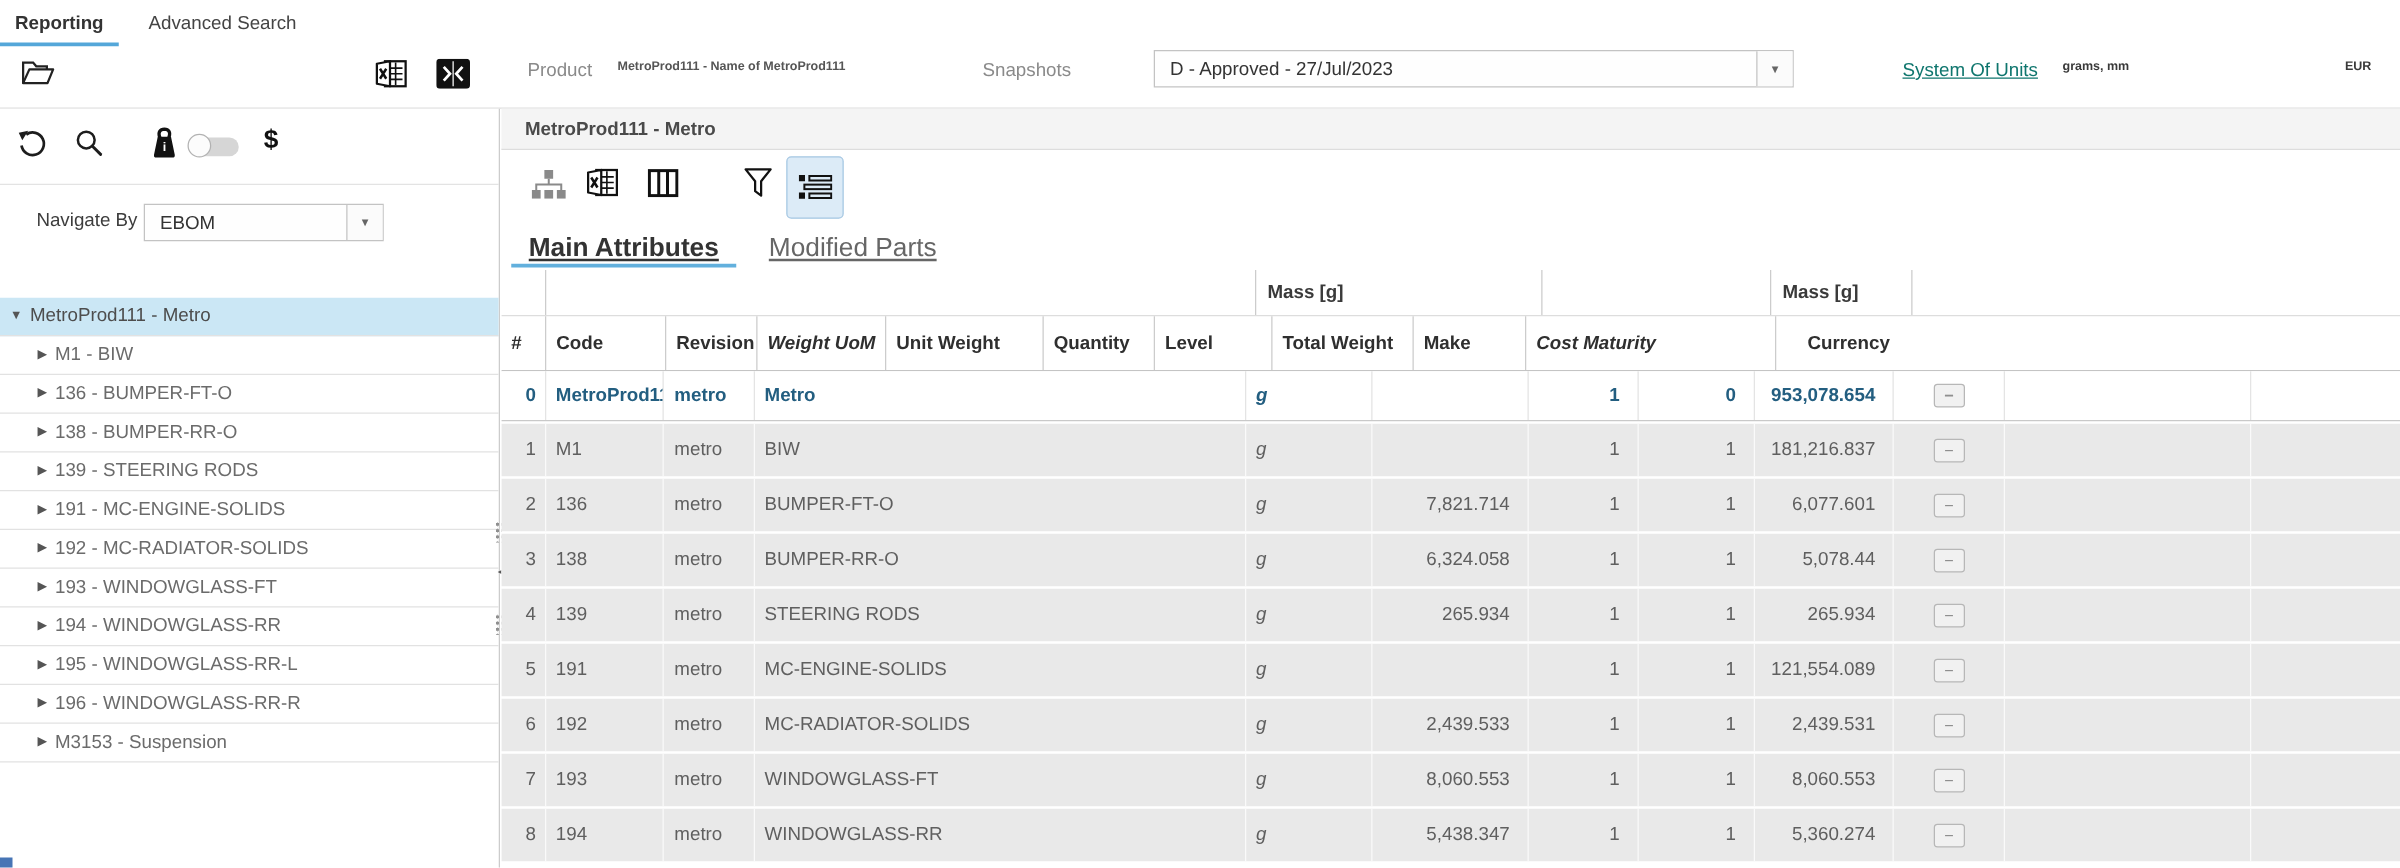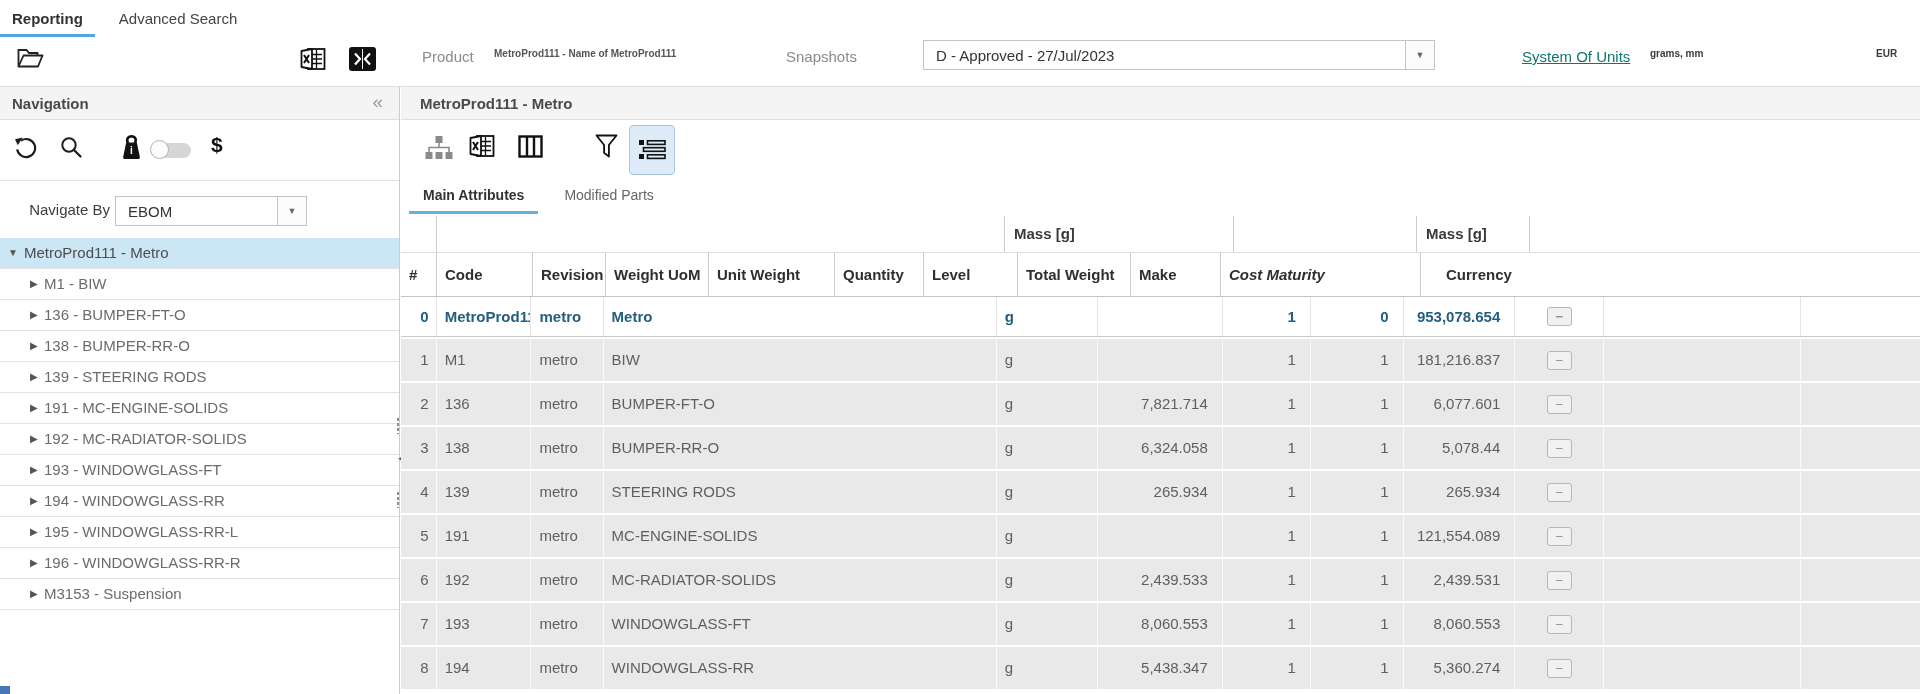--- a/index.html
+++ b/index.html
@@ -61,42 +61,42 @@
   
   .scroll-frag{position:absolute;left:0;bottom:0;width:10px;height:8px;background:#4775b5;}
   
   .main-toolbar{position:relative;height:61px;}
   .main-toolbar .icon{position:absolute;cursor:pointer;}
   .icon-btn-active{position:absolute;left:228px;top:5px;width:46px;height:50px;background:#dcebf7;
     border:1px solid #a3c6e2;border-radius:4px;display:flex;align-items:center;justify-content:center;
     box-sizing:border-box;cursor:pointer;}
   
   .main-tabs{position:relative;height:33px;display:flex;align-items:stretch;padding-left:8px;}
-  .main-tab{font-size:14px;color:#666;padding:6px 14px 4px 14px;cursor:pointer;white-space:nowrap;}
+  .main-tab{font-size:21px;color:#666;padding:6px 14px 4px 14px;cursor:pointer;white-space:nowrap;text-decoration:underline;}
   .main-tab.active{font-weight:700;color:#333;border-bottom:3px solid #62b0dd;}
   .main-tab.plain{margin-left:12px;}
   
   .table{position:absolute;left:0;top:129px;right:0;bottom:0;overflow:hidden;}
   .grow,.hrow,.trow{display:flex;box-sizing:border-box;white-space:nowrap;}
   .gcell{height:36px;line-height:36px;font-size:15px;font-weight:700;color:#3a3a3a;
     border-right:1px solid #ccc;box-sizing:border-box;padding-left:9px;overflow:hidden;}
   .gcell.last{border-right:none;}
   .hrow{border-top:1px solid #ddd;border-bottom:1px solid #c4c4c4;}
   .hcell{height:43px;line-height:43px;font-size:15px;font-weight:700;color:#2f2f2f;
     border-right:1px solid #ccc;box-sizing:border-box;padding:0 8px;overflow:hidden;cursor:pointer;}
   .hcell.last{border-right:none;}
   .cell{box-sizing:border-box;padding:0 8px;overflow:hidden;font-size:15px;color:#5f5f5f;}
   .trow.root-row{height:40px;background:#fff;border-bottom:1px solid #c9c9c9;}
   .trow.root-row .cell{line-height:39px;color:#235e80;font-weight:700;border-right:1px solid #e4e4e4;}
   .trow.data-row{height:42px;background:#e9e9e9;margin-top:2px;}
   .trow.data-row .cell{line-height:42px;border-right:1px solid #fafafa;}
   .cell.lastc{border-right:none !important;}
   .num{text-align:right;padding-right:14px;}
   .c-num{width:36px;}  .c-code{width:96px;} .c-rev{width:73px;} .c-desc{width:399px;}
-  .c-uom{width:103px;} .c-uw{width:126px;}  .c-qty{width:89px;} .c-lvl{width:94px;}
+  .c-uom{width:103px;font-style:italic;} .c-uw{width:126px;}  .c-qty{width:89px;} .c-lvl{width:94px;}
   .c-tw{width:113px;}  .c-make{width:90px;display:flex;align-items:center;justify-content:center;}
   .c-cm{width:200px;font-style:italic;}  .c-cur{width:120px;padding-left:25px;}
   .g-1{width:36px;} .g-2{width:568px;} .g-3{width:229px;} .g-4{width:183px;} .g-5{width:113px;} .g-6{width:440px;}
   .c-num.cell{padding-right:7px;text-align:right;}
   .minus-btn{width:23px;height:17px;border:1px solid #b7b7b7;border-radius:3px;background:#f1f1f1;
     display:flex;align-items:center;justify-content:center;font-size:13px;line-height:13px;color:#8f8f8f;cursor:pointer;}
   svg{display:block;}
 </style>
 </head>
 <body>
@@ -141,24 +141,20 @@
   </div>
 
   <span class="tb-label sou-link" style="left:1522px;">System Of Units</span>
   <span class="tb-value" style="left:1650px;color:#3a3a3a;">grams, mm</span>
   <span class="tb-value" style="left:1876px;color:#3a3a3a;">EUR</span>
 </div>
 
 <div class="panels">
 
   <div class="navpanel">
-    <div class="panel-header">
-      <span>Navigation</span>
-      <span class="collapse-left">«</span>
-    </div>
 
     <div class="nav-toolbar">
       <span class="icon" style="left:14px;top:17px;">
         <svg width="23" height="23" viewBox="0 0 23 23">
           <path d="M7 3.6 A9 9 0 1 1 3.2 12.4" fill="none" stroke="#1d1d1d" stroke-width="2.2"></path>
           <path d="M8.6 0.5 L3.8 8.2 L1 2.2 Z" fill="#1d1d1d"></path>
         </svg>
       </span>
       <span class="icon" style="left:60px;top:16px;">
         <svg width="23" height="23" viewBox="0 0 23 23">

